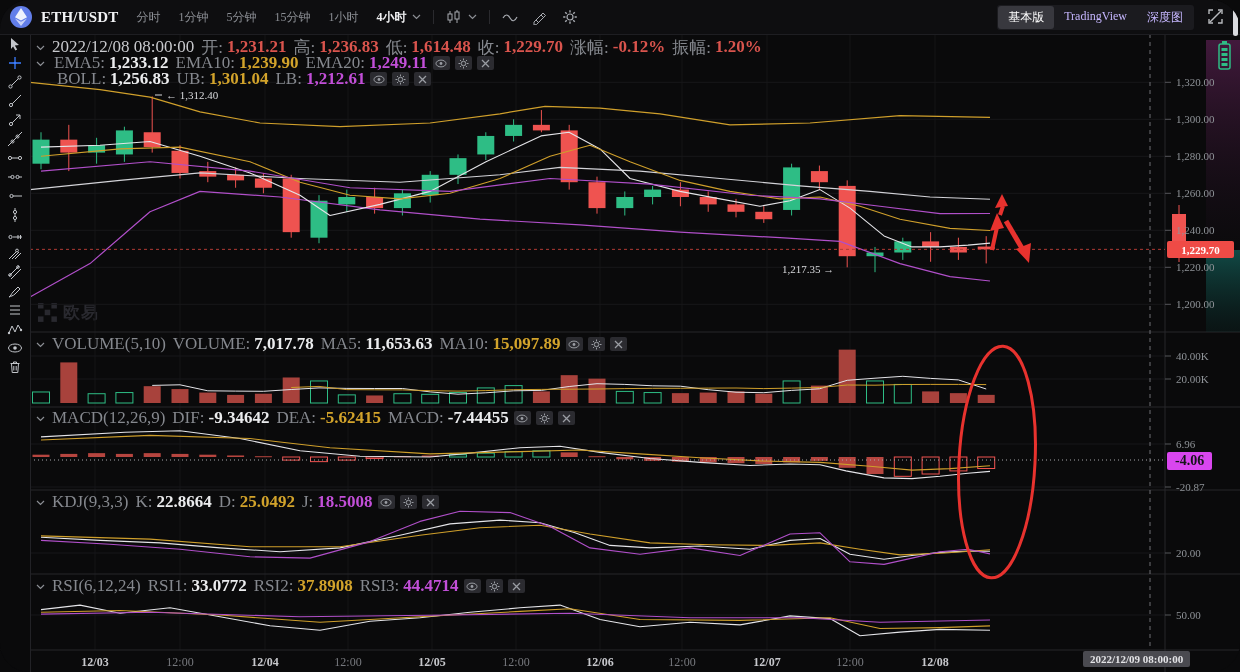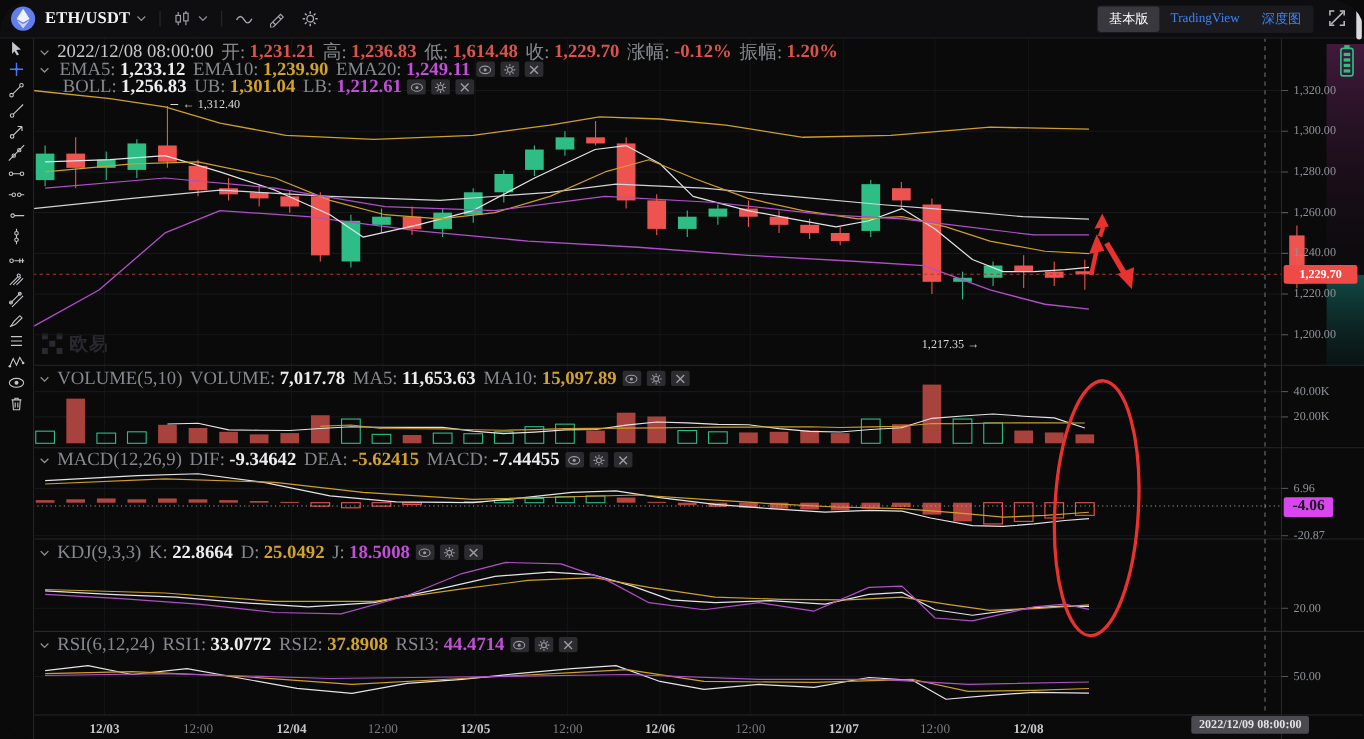--- a/index.html
+++ b/index.html
@@ -7,21 +7,21 @@
        font-family:Liberation Serif, serif;color:#c9cace;border-radius:29px;-webkit-font-smoothing:antialiased;}
   
   #topbar{position:absolute;left:0;top:0;width:1240px;height:34px;background:#0e0e10;border-bottom:1px solid #1e1e22;display:flex;align-items:center;z-index:30;}
   #logo{width:22px;height:22px;border-radius:50%;background:#627eea;margin-left:10px;display:flex;align-items:center;justify-content:center;}
   #symbol{font-size:15px;font-weight:700;color:#f2f3f5;margin-left:9px;letter-spacing:.2px;}
   .tf{font-size:12px;color:#8b8e94;margin-left:18px;cursor:pointer;white-space:nowrap;}
   .tf.active{color:#f0f1f3;font-weight:700;}
   .tdiv{width:1px;height:14px;background:#2a2a2e;margin:0 12px;}
   .ticon{margin-left:14px;display:flex;align-items:center;cursor:pointer;}
   #viewtabs{position:absolute;right:46px;top:5px;display:flex;background:#1b1b1f;border-radius:3px;padding:1px;}
-  .vtab{font-size:12px;color:#3b82f6;padding:3px 10px;border-radius:3px;cursor:pointer;white-space:nowrap;}
+  .vtab{font-size:12px;color:#c4b5fd;padding:3px 10px;border-radius:3px;cursor:pointer;white-space:nowrap;}
   .vtab.active{background:#38383e;color:#ffffff;}
   #expand-btn{position:absolute;right:16px;top:8px;cursor:pointer;}
   #scroll-thumb{position:absolute;right:2px;top:6px;width:5px;height:30px;background:#dadbdf;border-radius:3px;z-index:40;}
   
   #toolbar{position:absolute;left:0;top:34px;width:30px;height:638px;border-right:1px solid #222226;z-index:25;background:#0a0a0b;}
   .tool{width:30px;height:19px;display:flex;align-items:center;justify-content:center;cursor:pointer;}
   
   .irow{position:absolute;display:flex;align-items:center;font-size:17px;white-space:nowrap;z-index:20;height:14px;}
   .irow .lab{color:#85888e;margin-left:7px;}
   .irow .ttl{color:#85888e;margin-left:5px;}
@@ -287,20 +287,28 @@
     </svg>
 
   <div id="topbar">
     <div id="logo">
       <svg width="12" height="18" viewBox="0 0 12 18">
           <path d="M6 0l6 9.2-6 3.3L0 9.2z" fill="#fff" opacity=".9"></path>
           <path d="M6 13.8l6-3.3L6 18l-6-7.5z" fill="#fff" opacity=".65"></path>
         </svg>
     </div>
     <div id="symbol">ETH/USDT</div>
+    <div id="tf-wrap" style="display:flex;align-items:center;">
+        <span class="tf">分时</span>
+        <span class="tf">1分钟</span>
+        <span class="tf">5分钟</span>
+        <span class="tf">15分钟</span>
+        <span class="tf">1小时</span>
+        <span class="tf active">4小时</span>
+      </div>
     <span class="ticon" style="margin-left:6px;">
       <svg width="9" height="6">
           <path d="M1 1l3.5 3.5L8 1" stroke="#8b8e94" fill="none" stroke-width="1.2"></path>
         </svg>
       </span>
     <div class="tdiv"></div>
     <span class="ticon" style="margin-left:0;">
       <svg width="16" height="16">
           <rect x="2" y="5" width="4" height="6" fill="none" stroke="#a7aab0"></rect>
           <path d="M4 2v3M4 11v3" stroke="#a7aab0"></path>
@@ -454,21 +462,21 @@
         </svg>
       </div>
       <div class="tool">
         <svg width="16" height="16" viewBox="0 0 16 16">
           <path d="M3.5 4.5h9M6.5 4.5V3h3v1.5M4.5 4.5l.7 9h5.6l.7-9M6.8 7v4.5M9.2 7v4.5" fill="none" stroke="#c3c6cb"></path>
         </svg>
       </div>
     </div>
 
   <div class="anno" style="left:166px;top:89px;">← 1,312.40</div>
-  <div class="anno" style="left:838px;top:263px;margin-top:44px;">1,217.35 →</div>
+  <div class="anno" style="left:782px;top:263px;">1,217.35 →</div>
   <div id="price-badge">1,229.70</div>
   <div id="macd-badge">-4.06</div>
   <div id="time-badge">2022/12/09 08:00:00</div>
 
   <div id="watermark">
     <svg width="19" height="19" viewBox="0 0 19 19">
         <g fill="#2d2d33">
           <rect x="0" y="0" width="5.5" height="5.5"></rect>
           <rect x="6.7" y="6.7" width="5.5" height="5.5"></rect>
           <rect x="0" y="13.4" width="5.5" height="5.5"></rect>

